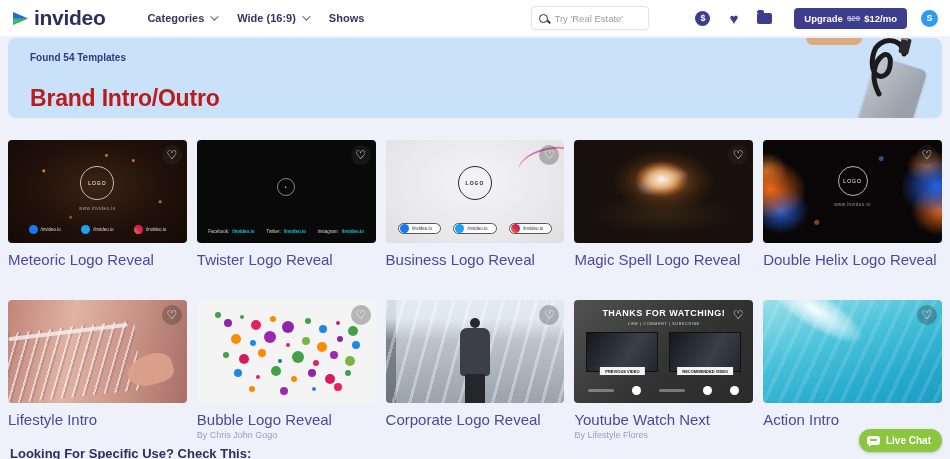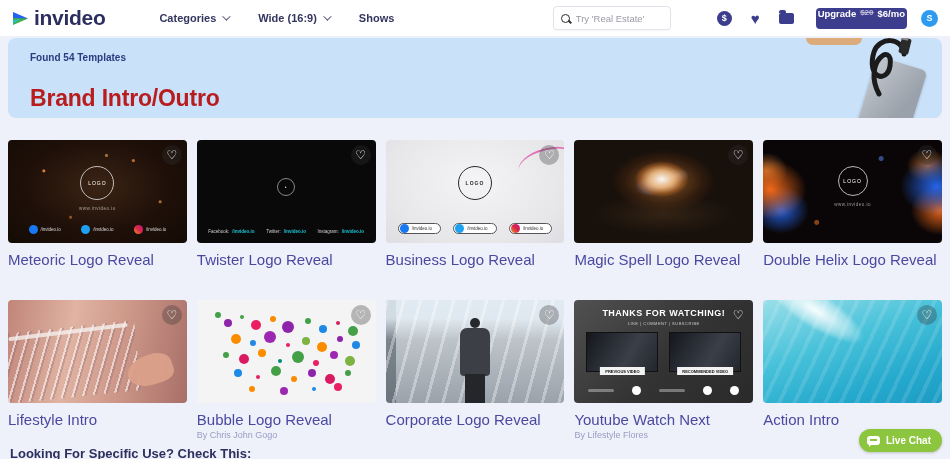--- a/index.html
+++ b/index.html
@@ -12,41 +12,41 @@
   }
 
   
   .navbar {
     height: 36px; background: #fff;
     display: flex; align-items: center;
     padding: 0 12px; position: relative; z-index: 5;
   }
   .brand { display:flex; align-items:center; gap:5px; cursor:pointer; }
   .brand-name { font-size: 21px; font-weight: 700; color: #2c2e5e; letter-spacing:-.3px; }
-  .nav-links { display:flex; align-items:center; gap:30px; margin-left:54px; }
+  .nav-links { display:flex; align-items:center; gap:21px; margin-left:42px; }
   .nav-link { font-size: 11px; font-weight: 600; color:#33355f; display:flex; align-items:center; gap:6px; cursor:pointer; }
   .chev { width:6px; height:6px; border-right:1.5px solid #55577d; border-bottom:1.5px solid #55577d; transform: rotate(45deg) translateY(-2px); display:inline-block; }
   .search-box {
     margin-left:auto; width:118px; height:24px; background:#fff;
     border:1px solid #e2e2ea; border-radius:4px; box-shadow:0 1px 2px rgba(0,0,0,.04);
     display:flex; align-items:center; padding:0 7px; gap:6px;
   }
   .mag { width:9px; height:9px; border:1.6px solid #2d2d2d; border-radius:50%; position:relative; flex:none; }
   .mag::after { content:""; position:absolute; width:4px; height:1.6px; background:#2d2d2d; transform:rotate(45deg); right:-3.5px; bottom:-1px; }
   .search-box input { border:none; outline:none; width:100%; font-size:9.5px; font-family:"Liberation Sans",sans-serif; color:#444; }
   .search-box input::placeholder { color:#9a9aa8; }
   .nav-icons { display:flex; align-items:center; gap:19px; margin-left:46px; }
   .coin { width:15px; height:15px; border-radius:50%; background:#3d3d8e; color:#fff; font-size:9px; font-weight:700; display:flex; align-items:center; justify-content:center; cursor:pointer; }
   .nav-heart { color:#3d3d8e; font-size:15px; line-height:1; cursor:pointer; }
   .folder { width:15px; height:11px; background:#3d3d8e; border-radius:2px; position:relative; cursor:pointer; }
   .folder::before { content:""; position:absolute; top:-3px; left:0; width:7px; height:3px; background:#3d3d8e; border-radius:2px 2px 0 0; }
   .upgrade-btn {
     margin-left:22px; background:#3d3d8e; color:#fff; border:none; cursor:pointer;
-    height:21px; padding:0 2px; border-radius:4px; font-family:"Liberation Sans",sans-serif;
-    font-size:9.5px; font-weight:700; display:flex; align-items:flex-start; gap:4px;
+    height:21px; padding:0 10px; border-radius:4px; font-family:"Liberation Sans",sans-serif;
+    font-size:9.5px; font-weight:700; display:flex; align-items:center; gap:4px;
   }
   .upgrade-btn s { opacity:.65; font-size:8px; }
   .avatar { margin-left:14px; width:17px; height:17px; border-radius:50%; background:#2f9bf0; color:#fff; font-size:9px; font-weight:700; display:flex; align-items:center; justify-content:center; cursor:pointer; }
 
   
   .hero {
     margin:2px 8px 0; height:80px; background:#c9e2fa; border-radius:8px;
     position:relative; overflow:hidden; padding:14px 0 0 22px;
   }
   .hero-found { font-size:10px; font-weight:700; color:#2c3a80; }
@@ -225,21 +225,21 @@
     <input type="text" placeholder="Try 'Real Estate'" style="">
   </div>
   <div class="nav-icons">
     <span class="coin">$</span>
     <span class="nav-heart">♥</span>
     <span class="folder"></span>
   </div>
   <button class="upgrade-btn">
     <span>Upgrade</span>
     <s>$20</s>
-    <span>$6/mo</span>
+    <span>$12/mo</span>
   </button>
   <span class="avatar">S</span>
 </header>
 
 <section class="hero">
   <div class="hero-found">Found 54 Templates</div>
   <h1 class="hero-title">Brand Intro/Outro</h1>
   <div class="hero-tab"></div>
   <div class="hero-drive"></div>
   <svg class="hero-cable" width="110" height="70" viewBox="0 0 110 70">

